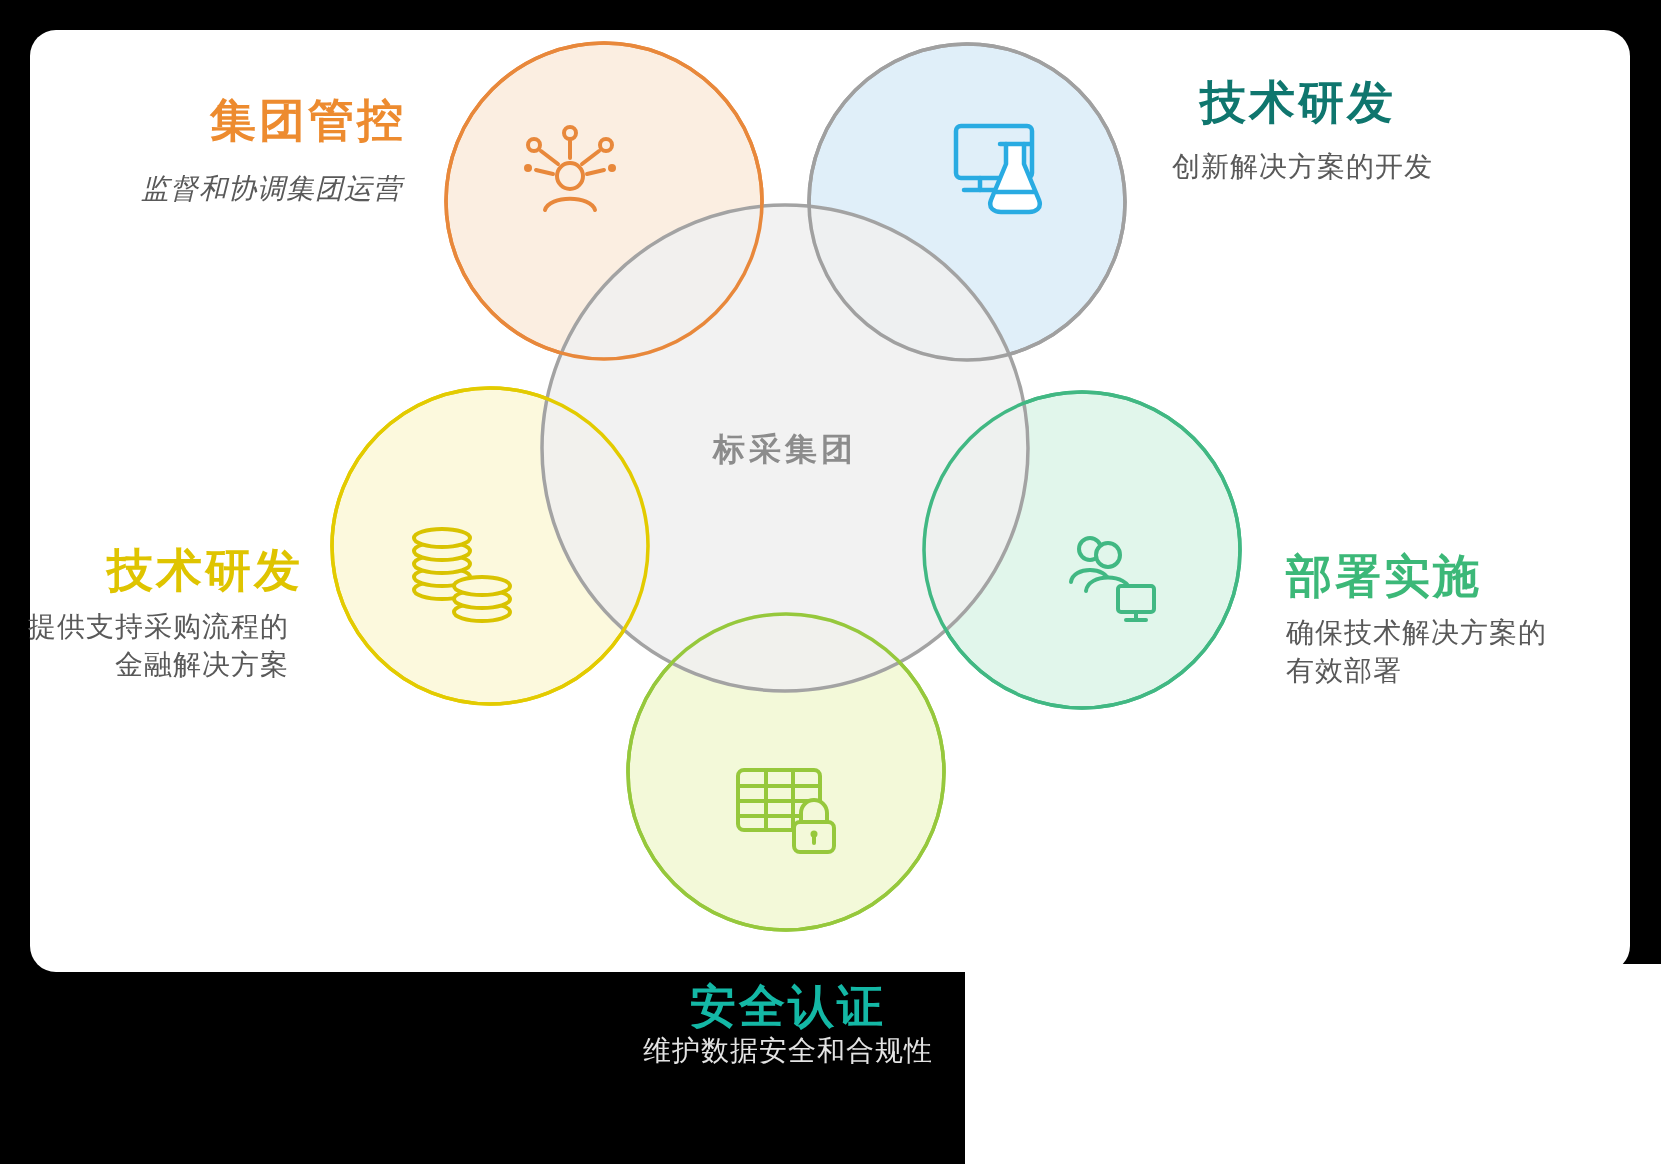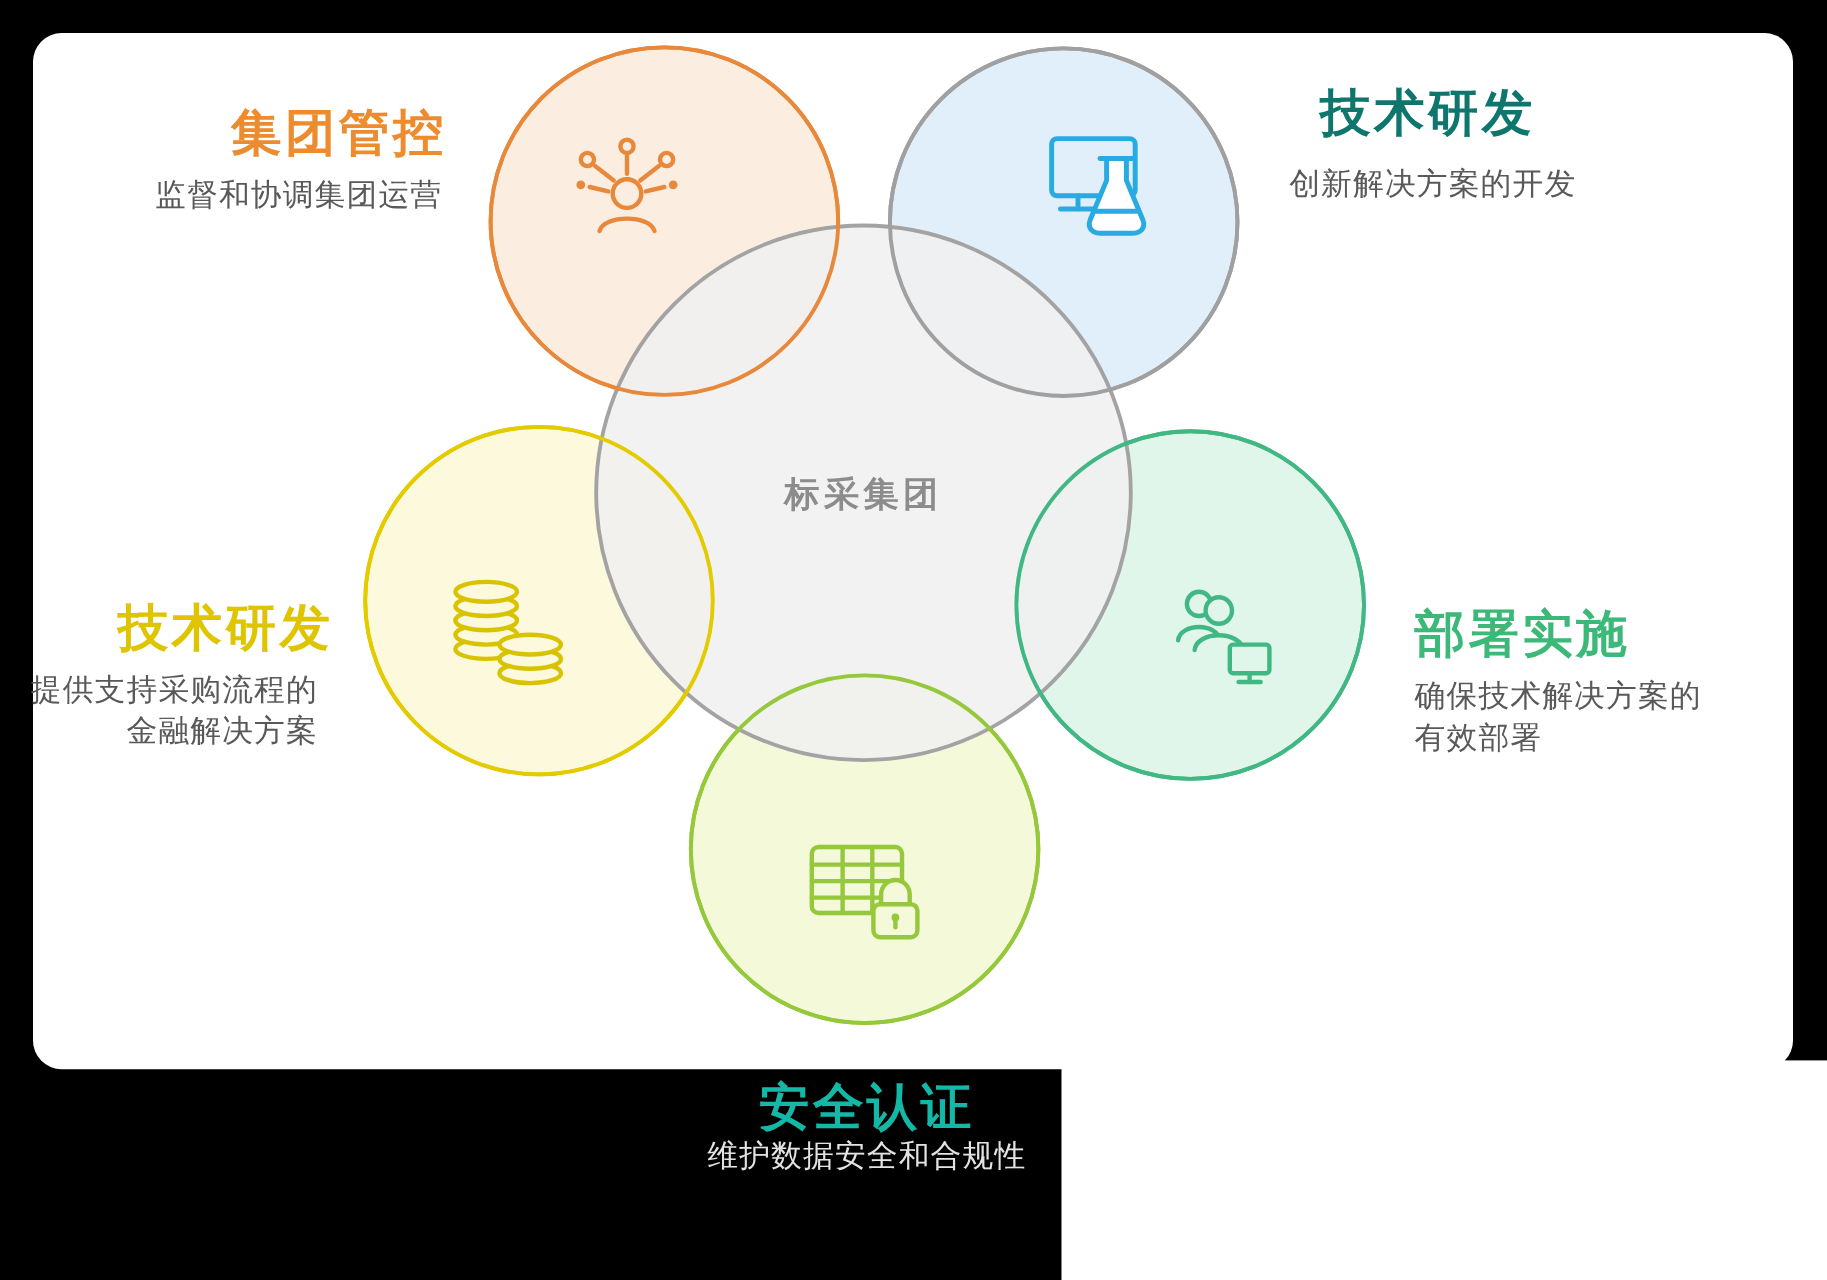--- a/index.html
+++ b/index.html
@@ -102,21 +102,21 @@
       <path d="M801 822 L801 813 A13 13 0 0 1 827 813 L827 822" fill="#F3F9D9"></path>
       <rect x="794" y="822" width="40" height="30" rx="6" fill="#F3F9D9"></rect>
       <circle cx="814" cy="834" r="3.5" fill="#96C83C" stroke="none"></circle>
       <line x1="814" y1="837" x2="814" y2="843"></line>
     </g>
   </svg>
 
   <div class="txt center-label centered" style="left:785px;top:428px;">标采集团</div>
 
   <div class="txt title t-orange right" style="right:1255px;top:90px;">集团管控</div>
-  <div class="txt desc right" style="right:1259px;top:158px;">
+  <div class="txt desc right" style="right:1259px;top:170px;font-style:italic;">
     <div>监督和协调集团运营</div>
   </div>
 
   <div class="txt title t-blue" style="left:1172px;top:72px;">技术研发</div>
   <div class="txt desc" style="left:1172px;top:148px;">
     <div>创新解决方案的开发</div>
   </div>
 
   <div class="txt title t-yellow right" style="right:1358px;top:540px;">技术研发</div>
   <div class="txt desc right" style="right:1372px;top:608px;">

